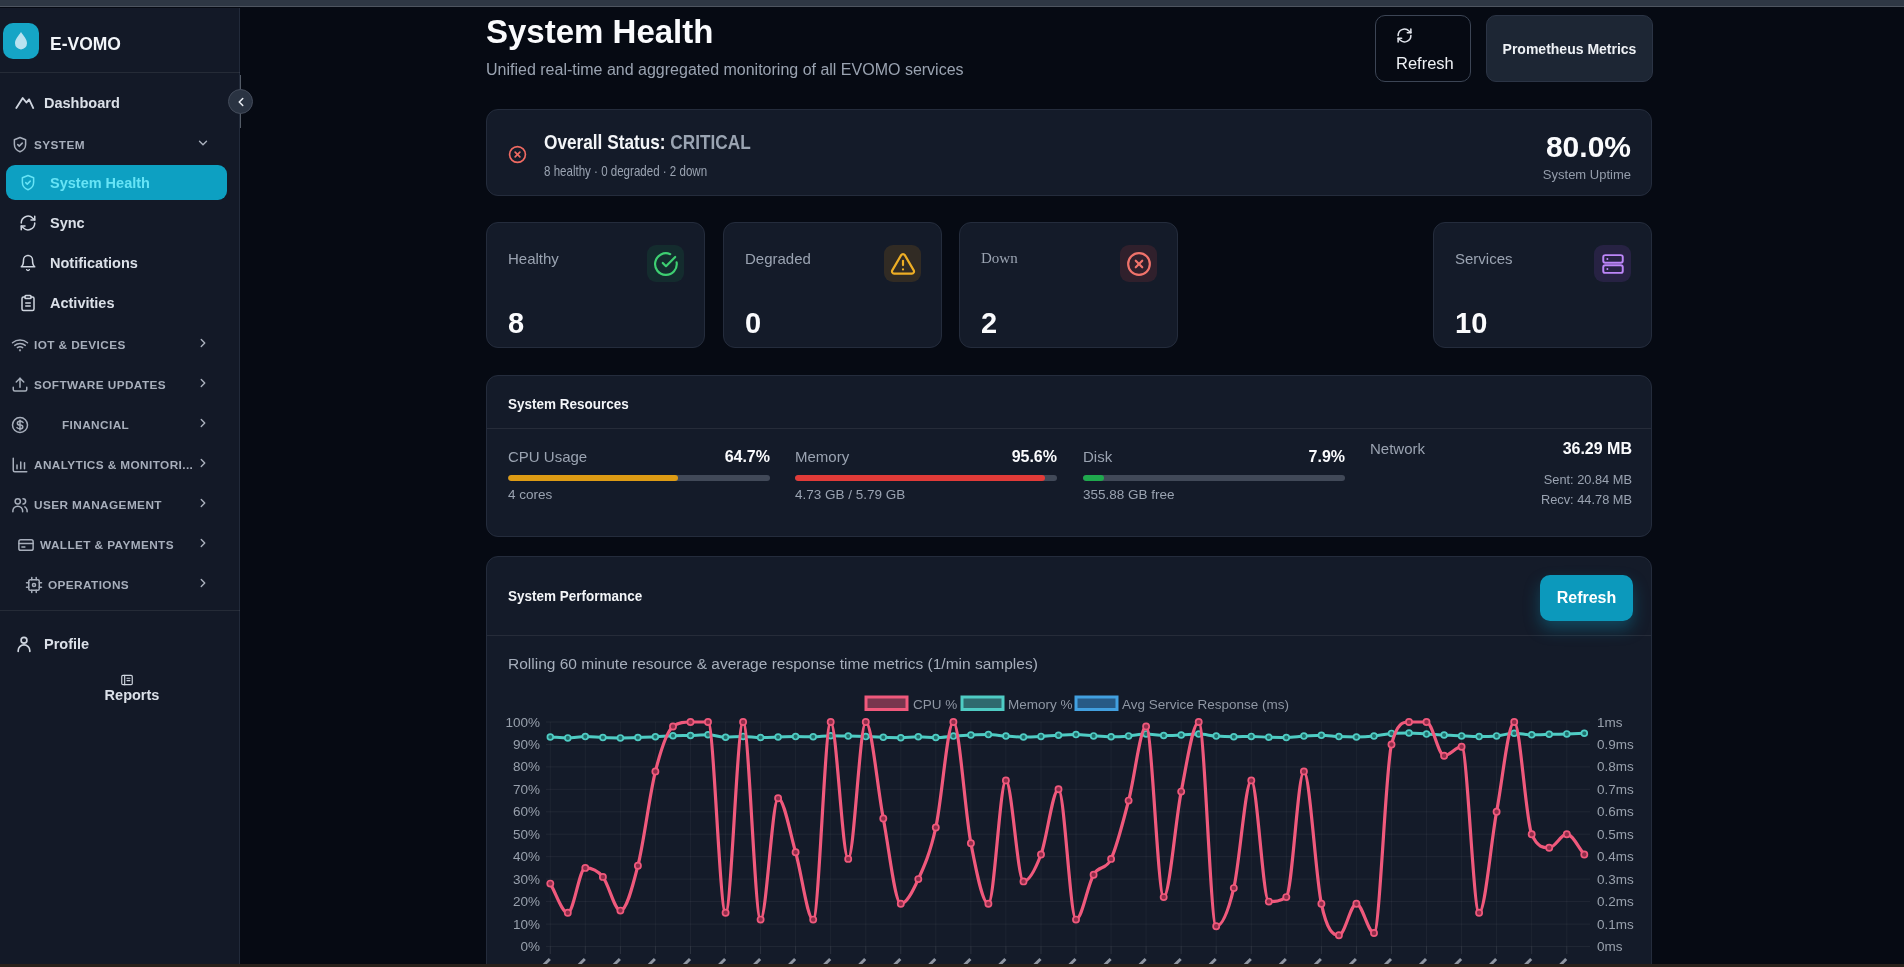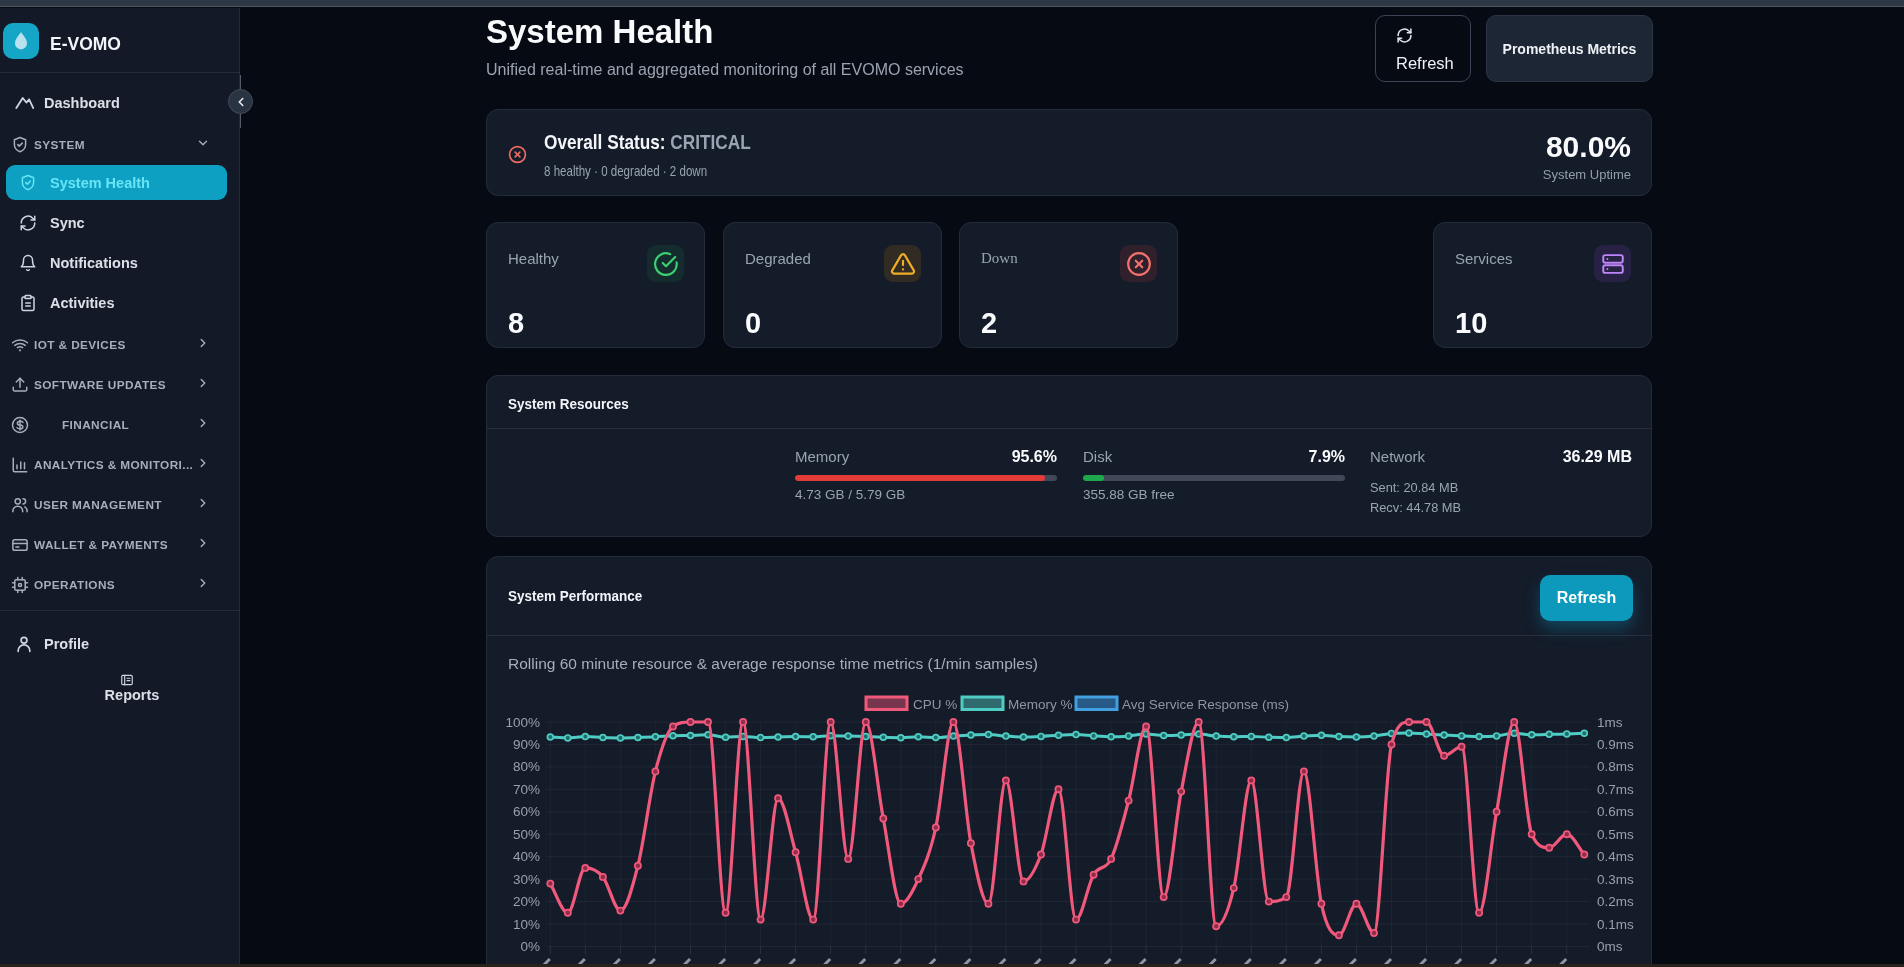--- a/index.html
+++ b/index.html
@@ -132,32 +132,32 @@
           <circle cx="9" cy="7" r="3.5"></circle>
           <path d="M2.5 21v-1a6.5 6.5 0 0 1 13 0v1"></path>
           <path d="M16 3.5a3.5 3.5 0 0 1 0 7"></path>
           <path d="M18.5 14.5a6.5 6.5 0 0 1 3 5.5v1"></path>
         </svg>
         <span class="grptxt" style="margin-left:5px;">USER MANAGEMENT</span>
         <span class="chev"><svg width="14" height="14" viewBox="0 0 24 24" fill="none" stroke="#aab1bd" stroke-width="2.4" stroke-linecap="round" stroke-linejoin="round">
             <polyline points="9 18 15 12 9 6"></polyline>
           </svg></span>
       </div>
-    <div class="navrow" style="top:522px; height:30px; padding-left:11px;">
+    <div class="navrow" style="top:522px; height:30px; padding-left:17px;">
         <svg width="18" height="18" viewBox="0 0 24 24" fill="none" stroke="#a7aebb" stroke-width="2" stroke-linecap="round" stroke-linejoin="round">
           <rect x="2.5" y="5" width="19" height="14" rx="2.5"></rect>
           <path d="M2.5 10h19"></path>
           <path d="M6.5 14.5h4"></path>
         </svg>
         <span class="grptxt" style="margin-left:5px;">WALLET &amp; PAYMENTS</span>
         <span class="chev"><svg width="14" height="14" viewBox="0 0 24 24" fill="none" stroke="#aab1bd" stroke-width="2.4" stroke-linecap="round" stroke-linejoin="round">
             <polyline points="9 18 15 12 9 6"></polyline>
           </svg></span>
       </div>
-    <div class="navrow" style="top:562px; height:30px; padding-left:11px;">
+    <div class="navrow" style="top:562px; height:30px; padding-left:25px;">
         <svg width="18" height="18" viewBox="0 0 24 24" fill="none" stroke="#a7aebb" stroke-width="2" stroke-linecap="round" stroke-linejoin="round">
           <rect x="5" y="5" width="14" height="14" rx="2"></rect>
           <circle cx="12" cy="12" r="2.1"></circle>
           <path d="M9 2v3"></path>
           <path d="M15 2v3"></path>
           <path d="M9 19v3"></path>
           <path d="M15 19v3"></path>
           <path d="M2 9h3"></path>
           <path d="M2 15h3"></path>
           <path d="M19 9h3"></path>
@@ -264,41 +264,51 @@
           <path d="M6.8 7.3h.01"></path>
           <path d="M6.8 16.7h.01"></path>
         </svg>
       </div>
   <div class="abs" style="left:21px; top:84px; font-size:29px; font-weight:bold; color:#fafbfd;">10</div>
 </div>
 
   <div class="card" style="left:486px; top:375px; width:1166px; height:162px;">
     <div class="abs" style="left:21px; top:19px; font-size:15.5px; font-weight:bold; color:#f3f5f8; transform:scaleX(0.87); transform-origin:left top;">System Resources</div>
     <div class="abs" style="left:0; top:52px; width:1164px; height:1px; background:rgba(255,255,255,0.08);"></div>
+    <div class="abs" style="left:21px; top:72px; width:262px;">
+        <div style="display:flex; justify-content:space-between; align-items:baseline;">
+          <span class="gray" style="font-size:15px;">CPU Usage</span>
+          <span style="font-size:16px; font-weight:bold; color:#fafbfd;">64.7%</span>
+        </div>
+        <div style="margin-top:9px; width:262px; height:6px; border-radius:3px; background:#414958; overflow:hidden;">
+          <div style="width:64.7%; height:6px; border-radius:3px; background:#dd9b14;"></div>
+        </div>
+        <div class="gray" style="margin-top:6px; font-size:13.5px;">4 cores</div>
+      </div>
     <div class="abs" style="left:308px; top:72px; width:262px;">
         <div style="display:flex; justify-content:space-between; align-items:baseline;">
           <span class="gray" style="font-size:15px;">Memory</span>
           <span style="font-size:16px; font-weight:bold; color:#fafbfd;">95.6%</span>
         </div>
         <div style="margin-top:9px; width:262px; height:6px; border-radius:3px; background:#414958; overflow:hidden;">
           <div style="width:95.6%; height:6px; border-radius:3px; background:#e23b38;"></div>
         </div>
         <div class="gray" style="margin-top:6px; font-size:13.5px;">4.73 GB / 5.79 GB</div>
       </div>
     <div class="abs" style="left:596px; top:72px; width:262px;">
         <div style="display:flex; justify-content:space-between; align-items:baseline;">
           <span class="gray" style="font-size:15px;">Disk</span>
           <span style="font-size:16px; font-weight:bold; color:#fafbfd;">7.9%</span>
         </div>
         <div style="margin-top:9px; width:262px; height:6px; border-radius:3px; background:#414958; overflow:hidden;">
           <div style="width:7.9%; height:6px; border-radius:3px; background:#1fa94d;"></div>
         </div>
         <div class="gray" style="margin-top:6px; font-size:13.5px;">355.88 GB free</div>
       </div>
-    <div class="abs" style="left:883px; top:72px; width:262px;">
+    <div class="abs" style="left:883px; top:64px; width:262px;text-align:right;">
         <div style="display:flex; justify-content:space-between; align-items:baseline;">
           <span class="gray" style="font-size:15px;">Network</span>
           <span style="font-size:16px; font-weight:bold; color:#fafbfd;">36.29 MB</span>
         </div>
         <div class="gray" style="margin-top:14px; font-size:12.8px;">Sent: 20.84 MB</div>
         <div class="gray" style="margin-top:5px; font-size:12.8px;">Recv: 44.78 MB</div>
       </div>
   </div>
 
   <div class="card" style="left:486px; top:556px; width:1166px; height:420px; border-radius:12px 12px 0 0;">

